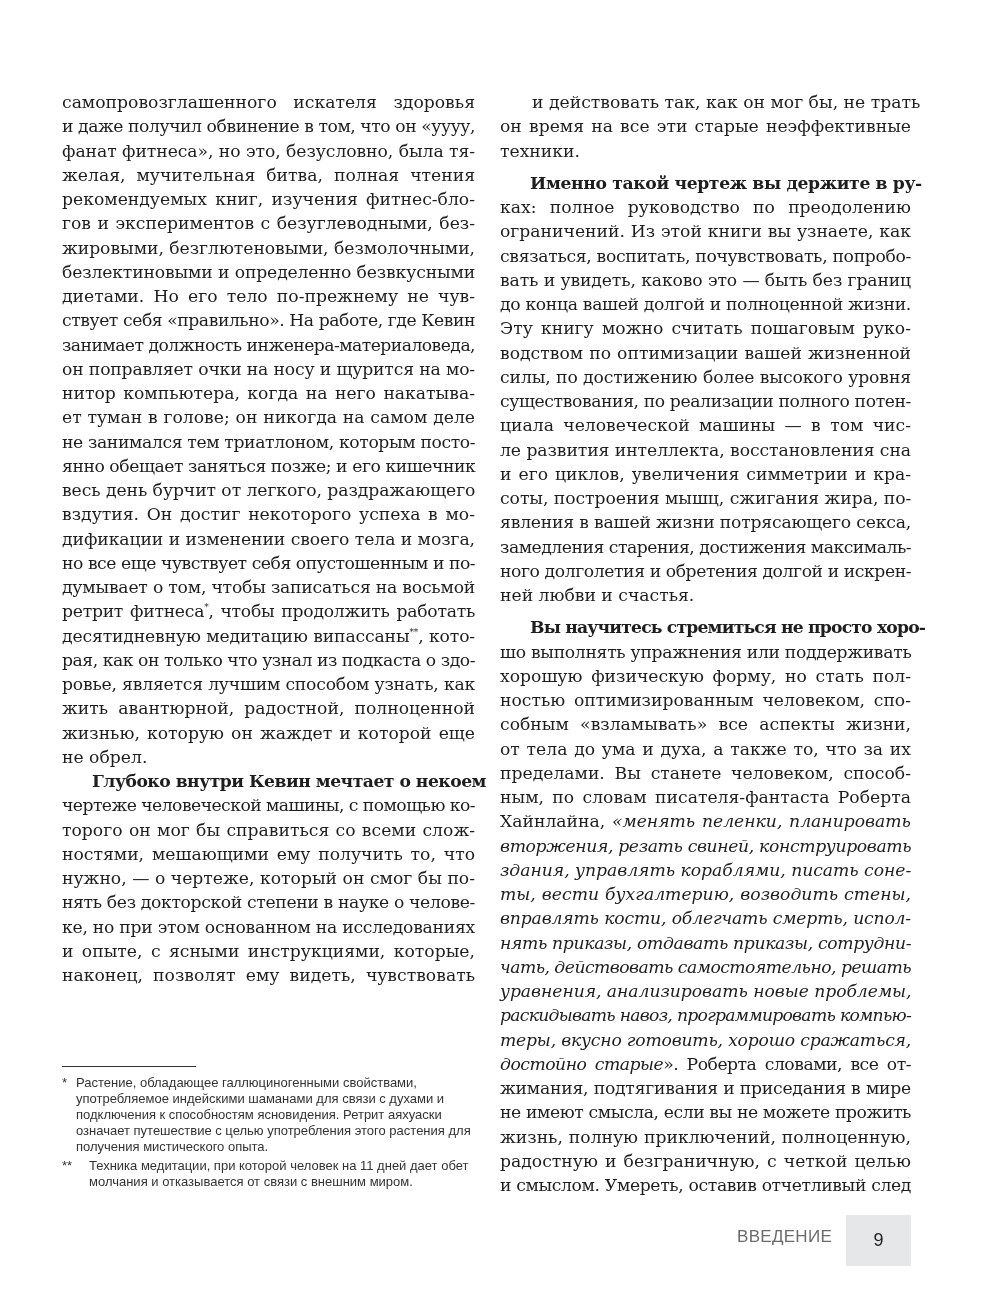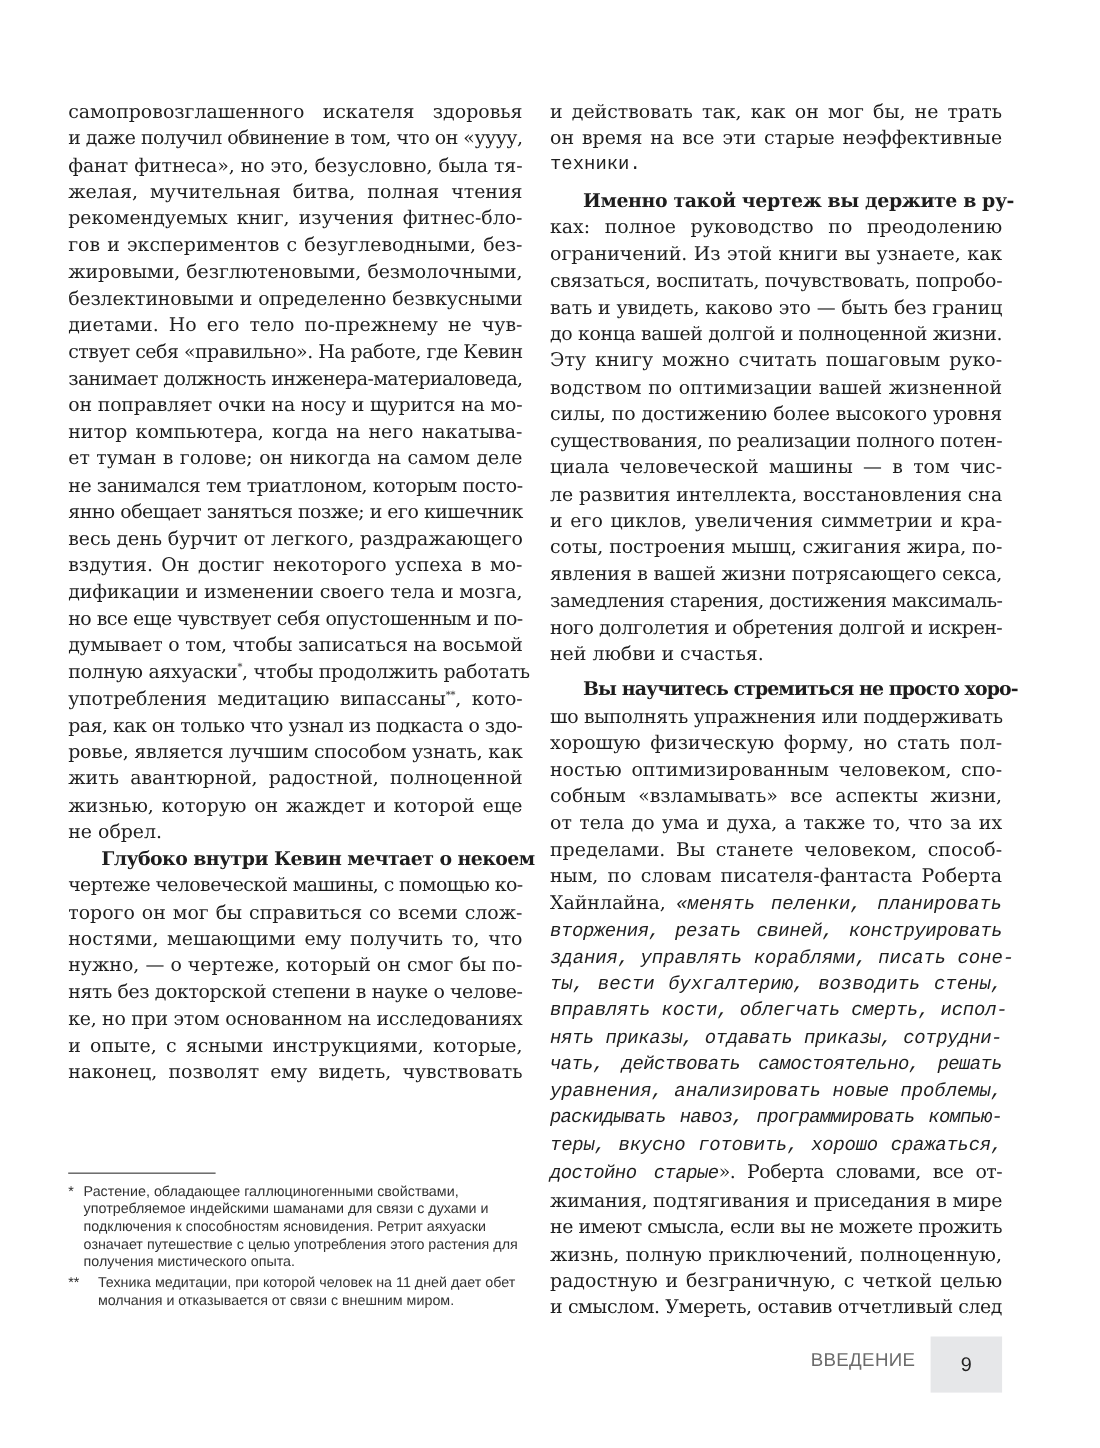--- a/index.html
+++ b/index.html
@@ -14,21 +14,21 @@
     text-align: justify;
     hyphens: manual;
   }
   .col-left { left: 62px; width: 413px; }
   .col-right { left: 500px; width: 411px; }
   .col p { margin: 0; }
   .col p.gap { margin-top: 8px; }
   .line { display: block; text-align: justify; text-align-last: justify; white-space: nowrap; }
   .line.last { text-align-last: left; }
   .line.ind { padding-left: 30px; font-weight: bold; }
-  .it { font-style: italic; font-family: Liberation Mono, monospace; }
+  .it { font-style: italic; }
   sup.fn { font-size: 9px; line-height: 0; vertical-align: super; }
   .rule {
     position: absolute; left: 62px; top: 1066px; width: 134px; height: 1px; background: #333;
   }
   .footnotes {
     position: absolute; left: 62px; top: 1075px; width: 410px;
     font-family: "Liberation Sans", "DejaVu Sans", sans-serif;
     font-size: 13px; line-height: 16px; color: #333;
   }
   .fn-item { position: relative; padding-left: 14px; margin-bottom: 3px; }
@@ -46,30 +46,30 @@
     font-size: 18px; color: #222;
     display: flex; align-items: center; justify-content: center;
   }
 </style>
 </head>
 <body>
 
 <div class="col col-left">
   <p>
     <span id="l-p1"><span class="line" style="display: block;">самопровозглашенного искателя здоровья</span><span class="line" style="display: block; letter-spacing: -0.444444px;">и даже получил обвинение в том, что он «уууу,</span><span class="line" style="display: block; letter-spacing: -0.0681818px;">фанат фитнеса», но это, безусловно, была тя-</span><span class="line" style="display: block;">желая, мучительная битва, полная чтения</span><span class="line" style="display: block;">рекомендуемых книг, изучения фитнес-бло-</span><span class="line" style="display: block;">гов и экспериментов с безуглеводными, без-</span><span class="line" style="display: block; letter-spacing: -0.0512821px;">жировыми, безглютеновыми, безмолочными,</span><span class="line" style="display: block; letter-spacing: -0.15px;">безлектиновыми и определенно безвкусными</span><span class="line" style="display: block;">диетами. Но его тело по-прежнему не чув-</span><span class="line" style="display: block; letter-spacing: -0.444444px;">ствует себя «правильно». На работе, где Кевин</span><span class="line" style="display: block; letter-spacing: -0.547619px;">занимает должность инженера-материаловеда,</span><span class="line" style="display: block; letter-spacing: -0.162791px;">он поправляет очки на носу и щурится на мо-</span><span class="line" style="display: block;">нитор компьютера, когда на него накатыва-</span><span class="line" style="display: block;">ет туман в голове; он никогда на самом деле</span><span class="line" style="display: block; letter-spacing: -0.372093px;">не занимался тем триатлоном, которым посто-</span><span class="line" style="display: block; letter-spacing: -0.44186px;">янно обещает заняться позже; и его кишечник</span><span class="line" style="display: block; letter-spacing: -0.0714286px;">весь день бурчит от легкого, раздражающего</span><span class="line" style="display: block;">вздутия. Он достиг некоторого успеха в мо-</span><span class="line" style="display: block; letter-spacing: -0.0714286px;">дификации и изменении своего тела и мозга,</span><span class="line" style="display: block; letter-spacing: -0.454545px;">но все еще чувствует себя опустошенным и по-</span><span class="line" style="display: block; letter-spacing: -0.209302px;">думывает о том, чтобы записаться на восьмой</span></span>
-    <span class="line" style="display: block; letter-spacing: -0.255814px;"><span>полную аяхуаски</span><sup class="fn">*</sup><span>, чтобы продолжить работать</span></span>
+    <span class="line" style="display: block; letter-spacing: -0.255814px;"><span>ретрит фитнеса</span><sup class="fn">*</sup><span>, чтобы продолжить работать</span></span>
     <span id="l-p1b"></span>
-    <span class="line" style="display: block; letter-spacing: -0.142857px;"><span>употребления медитацию випассаны</span><sup class="fn">**</sup><span>, кото-</span></span>
+    <span class="line" style="display: block; letter-spacing: -0.142857px;"><span>десятидневную медитацию випассаны</span><sup class="fn">**</sup><span>, кото-</span></span>
     <span id="l-p1c"><span class="line" style="display: block; letter-spacing: -0.468085px;">рая, как он только что узнал из подкаста о здо-</span><span class="line" style="display: block; letter-spacing: -0.209302px;">ровье, является лучшим способом узнать, как</span><span class="line" style="display: block;">жить авантюрной, радостной, полноценной</span><span class="line" style="display: block;">жизнью, которую он жаждет и которой еще</span><span class="line last" style="display: block;">не обрел.</span></span>
   </p>
   <p><span id="l-p2"><span class="line ind" style="display: block; letter-spacing: -0.513514px;">Глубоко внутри Кевин мечтает о некоем</span><span class="line" style="display: block; letter-spacing: -0.547619px;">чертеже человеческой машины, с помощью ко-</span><span class="line" style="display: block;">торого он мог бы справиться со всеми слож-</span><span class="line" style="display: block;">ностями, мешающими ему получить то, что</span><span class="line" style="display: block;">нужно, — о чертеже, который он смог бы по-</span><span class="line" style="display: block; letter-spacing: -0.355556px;">нять без докторской степени в науке о челове-</span><span class="line" style="display: block; letter-spacing: -0.255814px;">ке, но при этом основанном на исследованиях</span><span class="line" style="display: block;">и опыте, с ясными инструкциями, которые,</span><span class="line" style="display: block;">наконец, позволят ему видеть, чувствовать</span></span></p>
 </div>
 
 <div class="col col-right">
-  <p><span id="r-p1"><span class="line" style="display: block;">и действовать так, как он мог бы, не трать</span><span class="line" style="display: block;">он время на все эти старые неэффективные</span><span class="line last" style="display: block; font-family: Liberation Mono, monospace;">техники.</span></span></p>
+  <p><span id="r-p1"><span class="line" style="display: block; margin-left: 32px;">и действовать так, как он мог бы, не трать</span><span class="line" style="display: block;">он время на все эти старые неэффективные</span><span class="line last" style="display: block;">техники.</span></span></p>
   <p class="gap"><span id="r-p2"><span class="line ind" style="display: block; letter-spacing: -0.361111px;">Именно такой чертеж вы держите в ру-</span><span class="line" style="display: block;">ках: полное руководство по преодолению</span><span class="line" style="display: block;">ограничений. Из этой книги вы узнаете, как</span><span class="line" style="display: block; letter-spacing: -0.311111px;">связаться, воспитать, почувствовать, попробо-</span><span class="line" style="display: block; letter-spacing: -0.113636px;">вать и увидеть, каково это — быть без границ</span><span class="line" style="display: block; letter-spacing: -0.333333px;">до конца вашей долгой и полноценной жизни.</span><span class="line" style="display: block;">Эту книгу можно считать пошаговым руко-</span><span class="line" style="display: block;">водством по оптимизации вашей жизненной</span><span class="line" style="display: block; letter-spacing: -0.097561px;">силы, по достижению более высокого уровня</span><span class="line" style="display: block; letter-spacing: -0.395349px;">существования, по реализации полного потен-</span><span class="line" style="display: block;">циала человеческой машины — в том чис-</span><span class="line" style="display: block; letter-spacing: -0.0714286px;">ле развития интеллекта, восстановления сна</span><span class="line" style="display: block;">и его циклов, увеличения симметрии и кра-</span><span class="line" style="display: block; letter-spacing: -0.0487805px;">соты, построения мышц, сжигания жира, по-</span><span class="line" style="display: block; letter-spacing: -0.195122px;">явления в вашей жизни потрясающего секса,</span><span class="line" style="display: block; letter-spacing: -0.47619px;">замедления старения, достижения максималь-</span><span class="line" style="display: block; letter-spacing: -0.409091px;">ного долголетия и обретения долгой и искрен-</span><span class="line last" style="display: block;">ней любви и счастья.</span></span></p>
   <p class="gap">
     <span id="r-p3"><span class="line ind" style="display: block; letter-spacing: -0.820513px;">Вы научитесь стремиться не просто хоро-</span><span class="line" style="display: block; letter-spacing: -0.3px;">шо выполнять упражнения или поддерживать</span><span class="line" style="display: block;">хорошую физическую форму, но стать пол-</span><span class="line" style="display: block;">ностью оптимизированным человеком, спо-</span><span class="line" style="display: block;">собным «взламывать» все аспекты жизни,</span><span class="line" style="display: block;">от тела до ума и духа, а также то, что за их</span><span class="line" style="display: block;">пределами. Вы станете человеком, способ-</span><span class="line" style="display: block;">ным, по словам писателя-фантаста Роберта</span></span>
     <span class="line" style="display: block;"><span>Хайнлайна, </span><span class="it">«менять пеленки, планировать</span></span>
     <span id="r-quote"><span class="line it" style="display: block; letter-spacing: -0.35px;">вторжения, резать свиней, конструировать</span><span class="line it" style="display: block; letter-spacing: -0.0243902px;">здания, управлять кораблями, писать соне-</span><span class="line it" style="display: block;">ты, вести бухгалтерию, возводить стены,</span><span class="line it" style="display: block; letter-spacing: -0.170732px;">вправлять кости, облегчать смерть, испол-</span><span class="line it" style="display: block; letter-spacing: -0.341463px;">нять приказы, отдавать приказы, сотрудни-</span><span class="line it" style="display: block; letter-spacing: -0.525px;">чать, действовать самостоятельно, решать</span><span class="line it" style="display: block; letter-spacing: -0.05px;">уравнения, анализировать новые проблемы,</span><span class="line it" style="display: block; letter-spacing: -0.738095px;">раскидывать навоз, программировать компью-</span><span class="line it" style="display: block; letter-spacing: -0.2px;">теры, вкусно готовить, хорошо сражаться,</span></span>
     <span class="line" style="display: block; letter-spacing: -0.488372px;"><span class="it">достойно старые</span><span>». Роберта словами, все от-</span></span>
     <span id="r-p3end"><span class="line" style="display: block; letter-spacing: -0.219512px;">жимания, подтягивания и приседания в мире</span><span class="line" style="display: block; letter-spacing: -0.404762px;">не имеют смысла, если вы не можете прожить</span><span class="line" style="display: block;">жизнь, полную приключений, полноценную,</span><span class="line" style="display: block;">радостную и безграничную, с четкой целью</span><span class="line" style="display: block; letter-spacing: -0.372093px;">и смыслом. Умереть, оставив отчетливый след</span></span>
   </p>
 </div>
 

